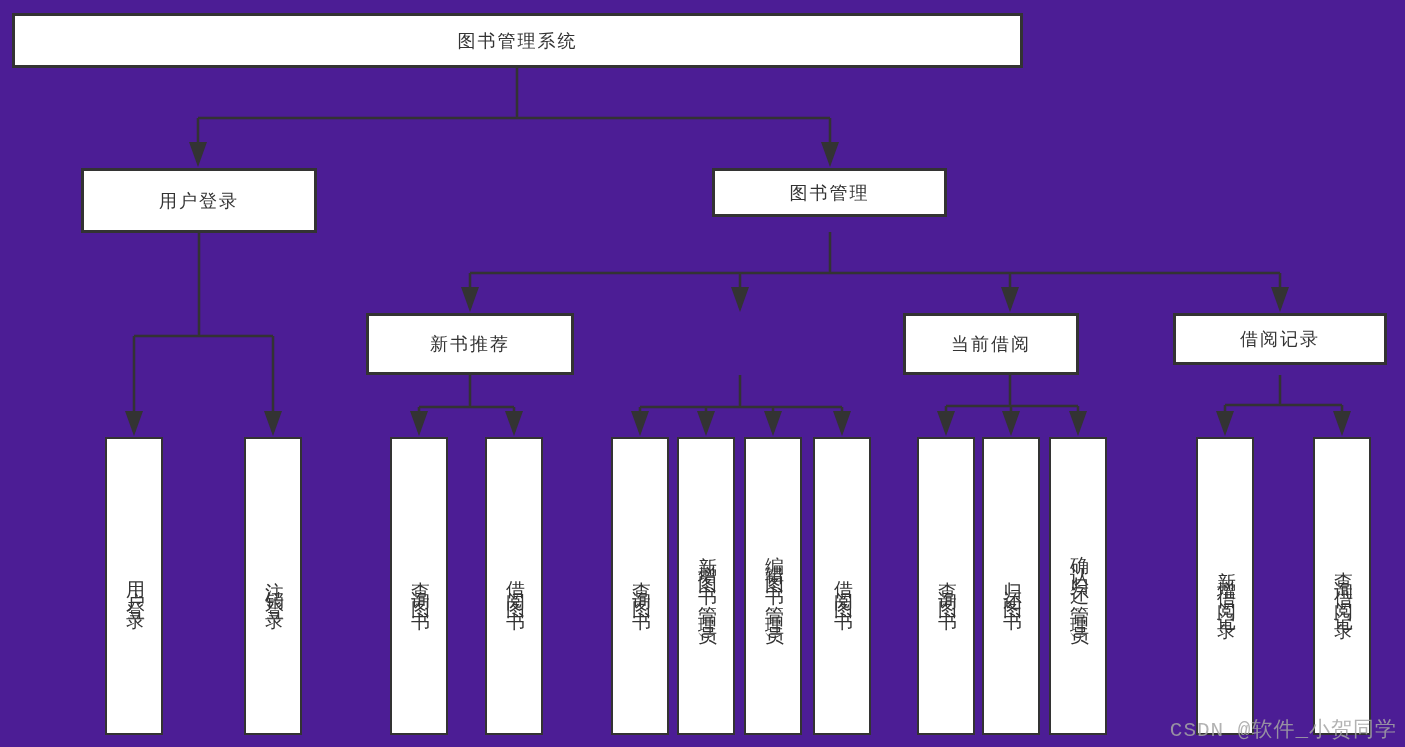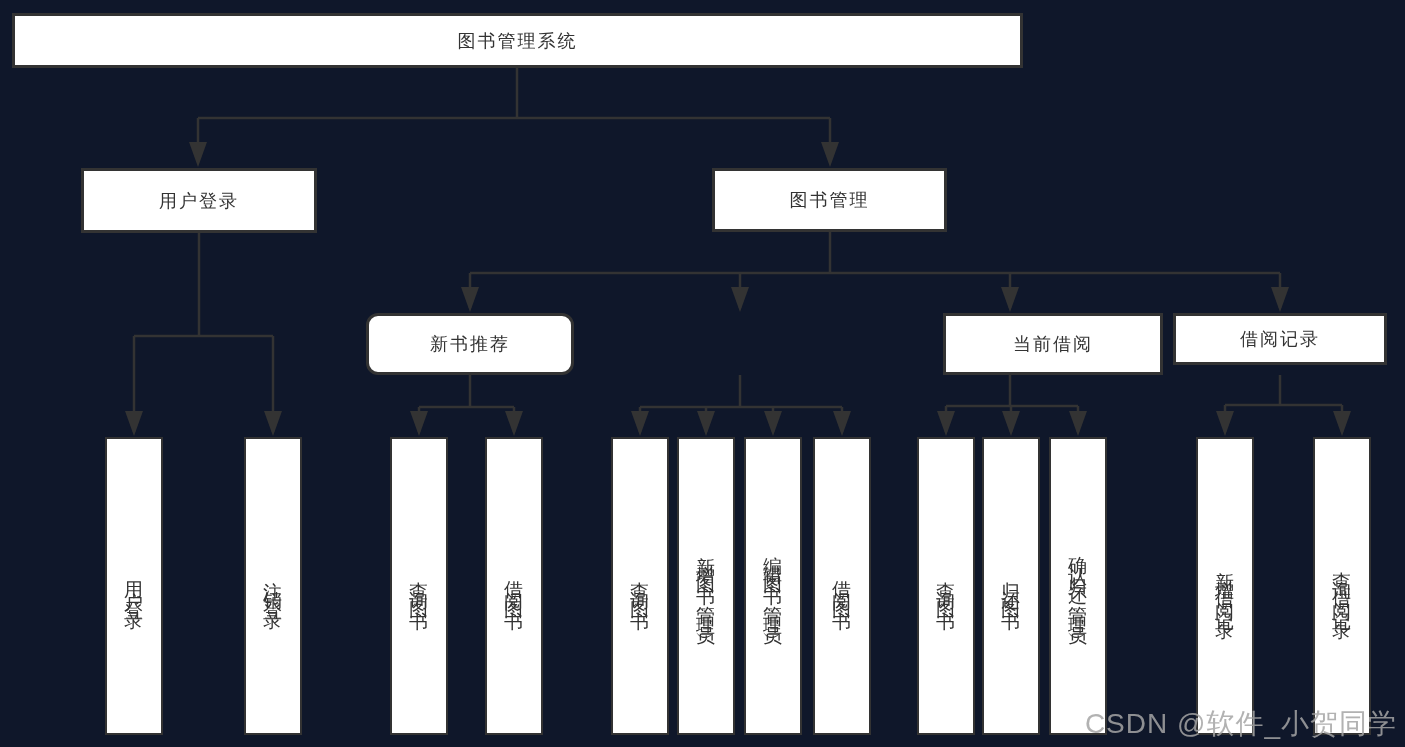--- a/index.html
+++ b/index.html
@@ -1,22 +1,22 @@
 <!DOCTYPE html>
 <html><head>
 <meta charset="utf-8">
 <style>
   html, body { margin: 0; padding: 0; background: #ffffff; }
   .canvas {
     position: relative;
     width: 1405px;
     height: 747px;
-    background: #0f172a;
+    background: #4c1d95;
     overflow: hidden;
-    font-family: Liberation Sans, sans-serif;
+    font-family: Liberation Mono, monospace;
   }
   svg.connectors { position: absolute; left: 0; top: 0; z-index: 1; }
   .hnode {
     position: absolute;
     box-sizing: border-box;
     background: #ffffff;
     border: 3px solid #333333;
     display: flex;
     align-items: center;
     justify-content: center;
@@ -47,21 +47,21 @@
     font-size: 19px;
     line-height: 1;
     letter-spacing: 10px;
     color: #333333;
     white-space: nowrap;
   }
   .watermark {
     position: absolute;
     right: 8px;
     bottom: 4px;
-    font-size: 28px;
+    font-size: 21px;
     letter-spacing: 1px;
     color: rgba(165, 165, 165, 0.85);
     z-index: 3;
     white-space: nowrap;
   }
 </style>
 </head>
 <body>
 
 <div class="canvas">
@@ -103,28 +103,28 @@
     <polygon fill="#333333" points="1342,436 1333,411 1351,411"></polygon>
   </svg>
 
   <div class="hnode" style="left:12px; top:13px; width:1011px; height:55px;">
     <span>图书管理系统</span>
   </div>
 
   <div class="hnode" style="left:81px; top:168px; width:236px; height:65px;">
     <span>用户登录</span>
   </div>
-  <div class="hnode" style="left:712px; top:168px; width:235px; height:64px;">
+  <div class="hnode" style="left:712px; top:168px; width:235px; height:49px;">
     <span>图书管理</span>
   </div>
 
-  <div class="hnode" style="left:366px; top:313px; width:208px; height:62px;border-radius:12px;">
+  <div class="hnode" style="left:366px; top:313px; width:208px; height:62px;">
     <span>新书推荐</span>
   </div>
-  <div class="hnode" style="left:943px; top:313px; width:220px; height:62px;">
+  <div class="hnode" style="left:903px; top:313px; width:176px; height:62px;">
     <span>当前借阅</span>
   </div>
   <div class="hnode" style="left:1173px; top:313px; width:214px; height:52px;">
     <span>借阅记录</span>
   </div>
 
   <div class="vnode" style="left:105px;">
     <span>用户登录</span>
   </div>
   <div class="vnode" style="left:244px;">

